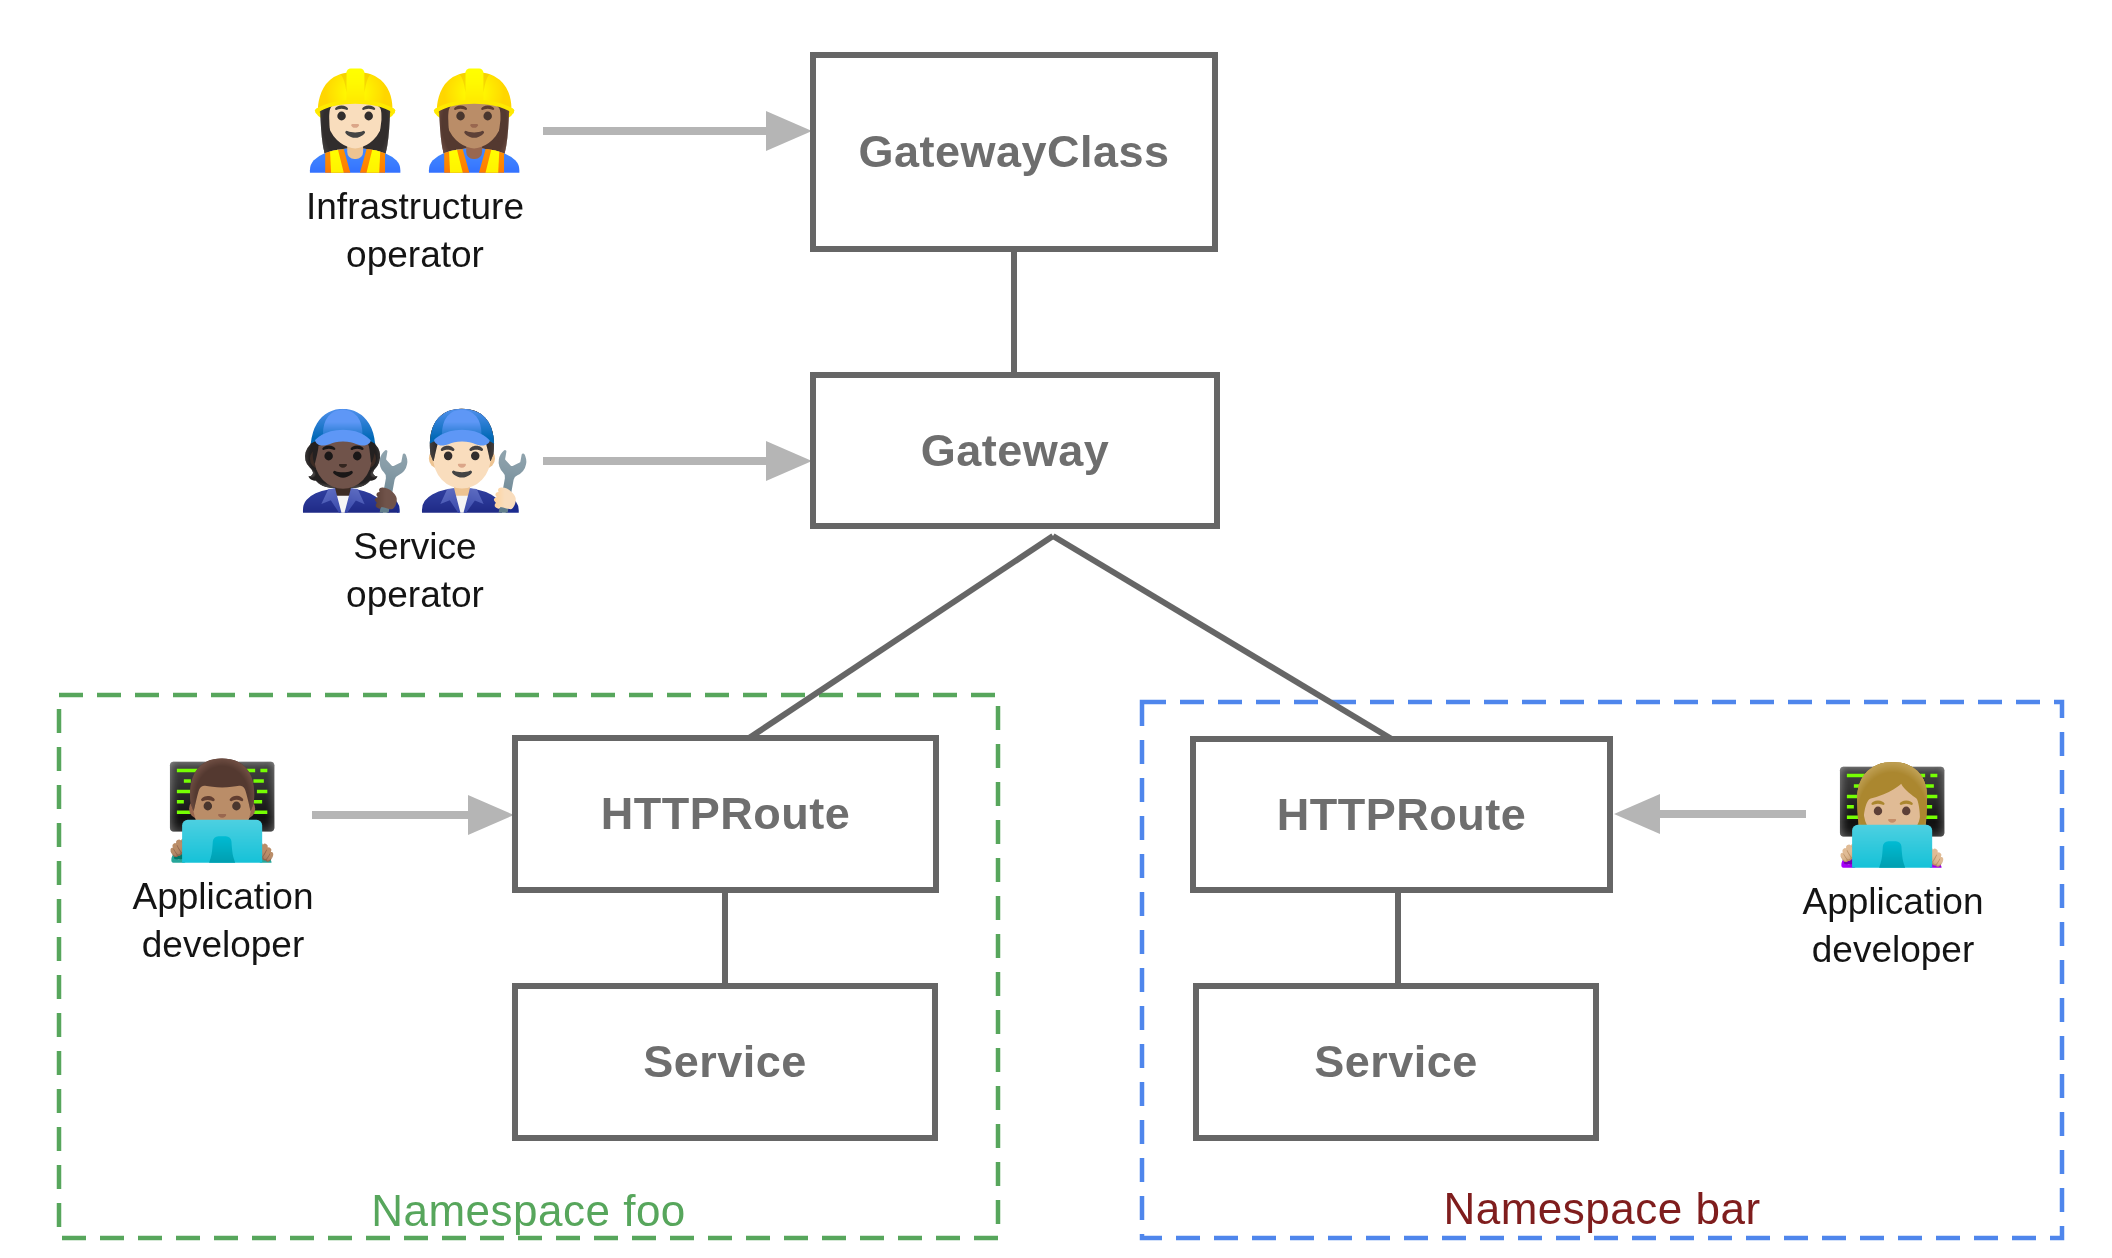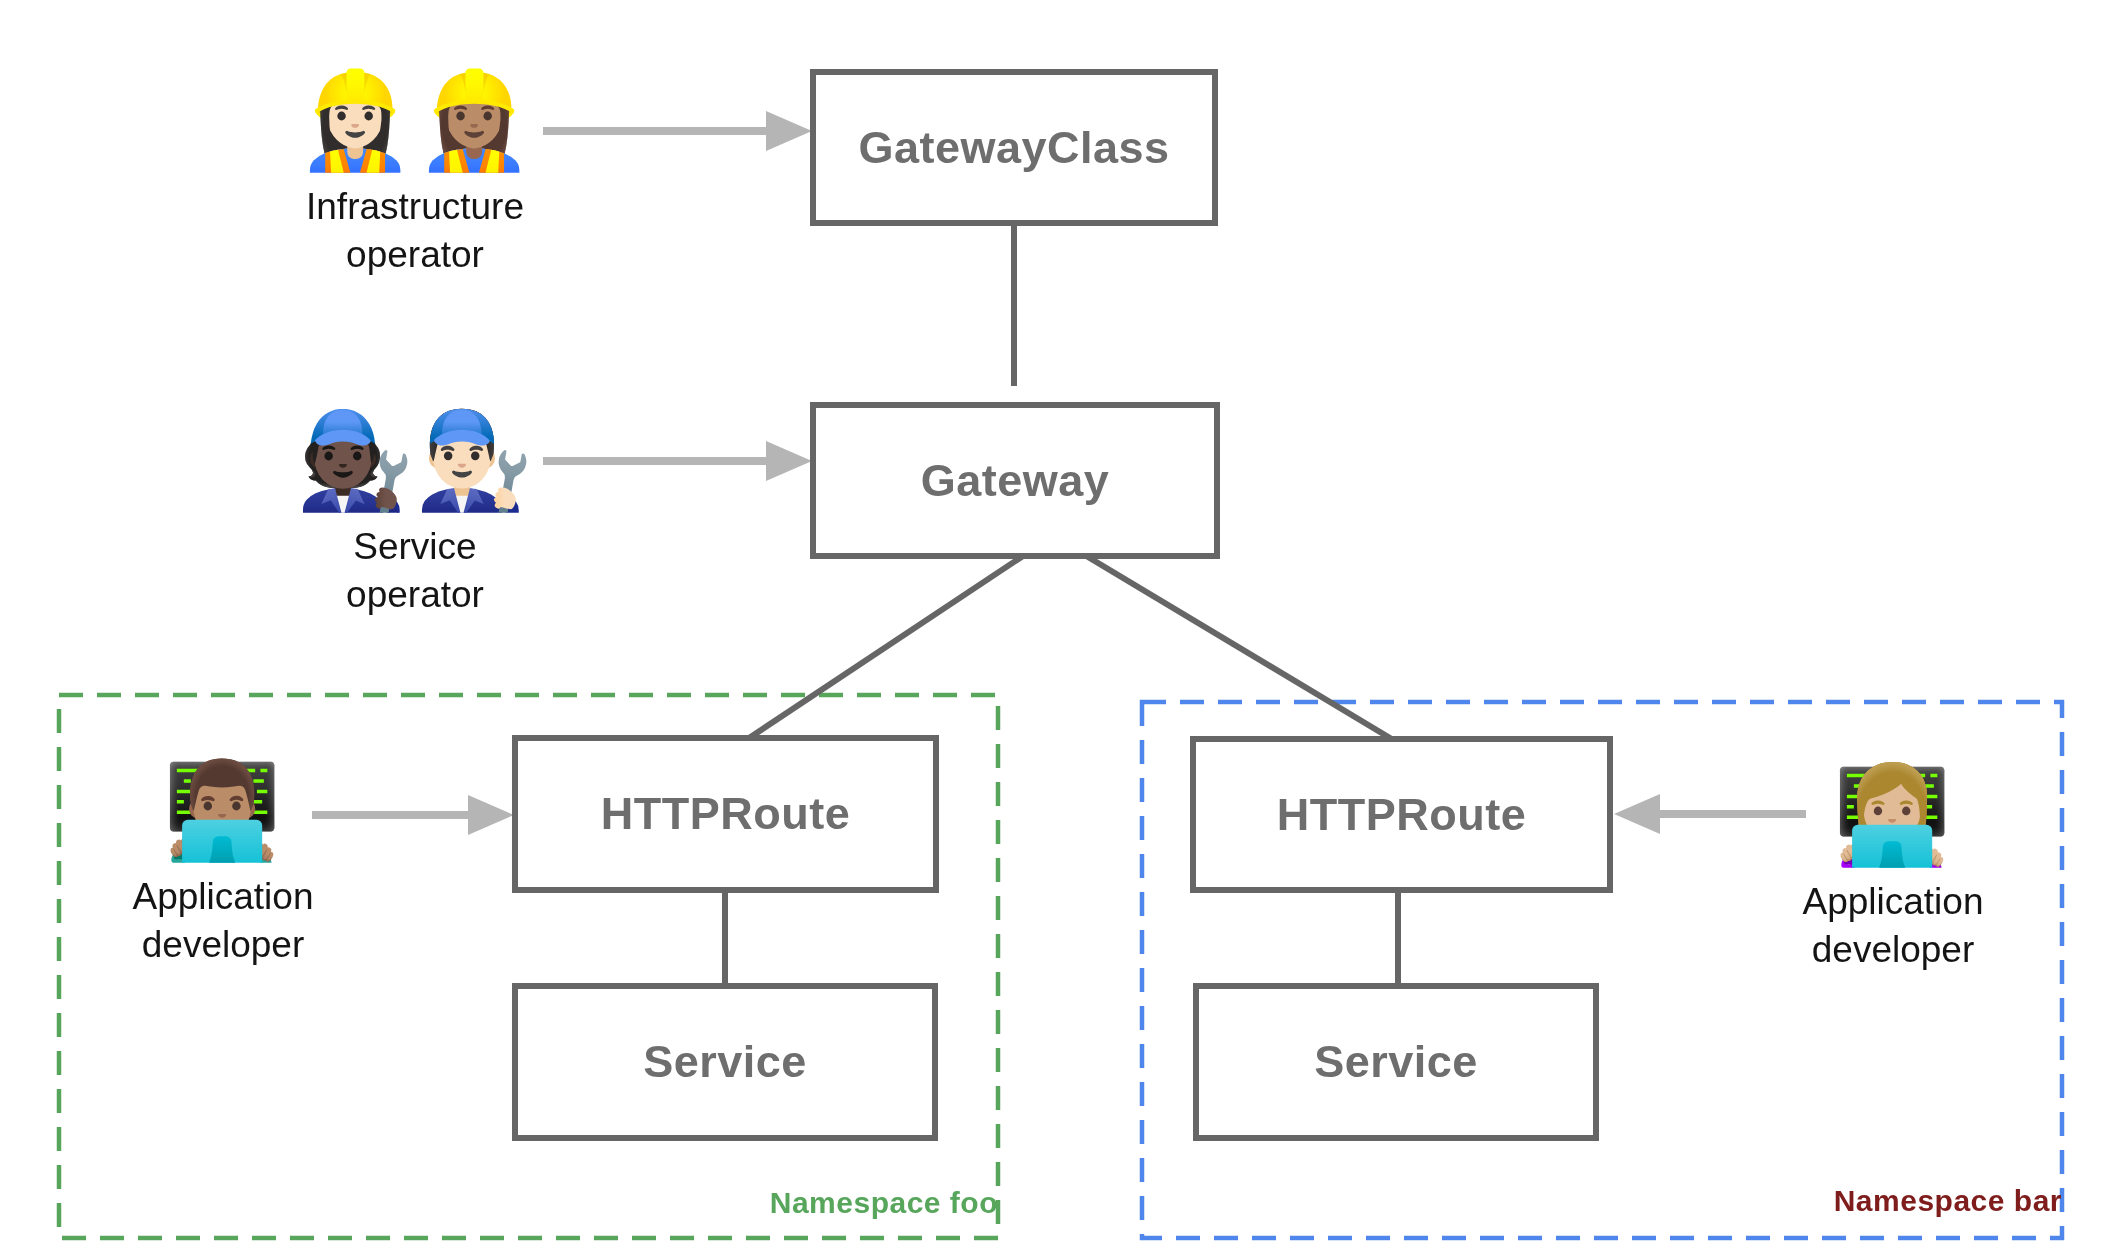--- a/index.html
+++ b/index.html
@@ -6,28 +6,28 @@
   #canvas{
     position:relative;width:2112px;height:1258px;background:#ffffff;overflow:hidden;
     font-family:"Liberation Sans","DejaVu Sans",sans-serif;
   }
   #wires{position:absolute;left:0;top:0;width:2112px;height:1258px;z-index:1;}
   .node{
     position:absolute;box-sizing:border-box;background:#ffffff;border:6px solid #666666;
     display:flex;align-items:center;justify-content:center;z-index:2;
     font-weight:bold;font-size:45px;color:#6e6e6e;letter-spacing:0.5px;
   }
-  .node-gatewayclass{left:810px;top:52px;width:408px;height:157px;margin-top:17px;}
-  .node-gateway{left:810px;top:402px;width:410px;height:157px;}
+  .node-gatewayclass{left:810px;top:52px;width:408px;height:200px;}
+  .node-gateway{left:810px;top:372px;width:410px;height:157px;}
   .node-httproute-foo{left:512px;top:735px;width:427px;height:158px;}
   .node-service-foo{left:512px;top:983px;width:426px;height:158px;}
   .node-httproute-bar{left:1190px;top:736px;width:423px;height:157px;}
   .node-service-bar{left:1193px;top:983px;width:406px;height:158px;}
   .ns-label{
-    position:absolute;z-index:2;text-align:right;font-weight:bold;font-size:30px;letter-spacing:0.5px;
+    position:absolute;z-index:2;text-align:center;font-weight:normal;font-size:44px;letter-spacing:0.5px;
   }
   .ns-label-foo{left:59px;width:939px;top:1186px;color:#57a65c;}
   .ns-label-bar{left:1142px;width:920px;top:1184px;color:#7f1d1d;}
   .persona{
     position:absolute;z-index:3;display:flex;flex-direction:column;align-items:center;
   }
   .persona .emoji{
     font-size:95px;line-height:1.32;white-space:nowrap;
   }
   .persona .plabel{

